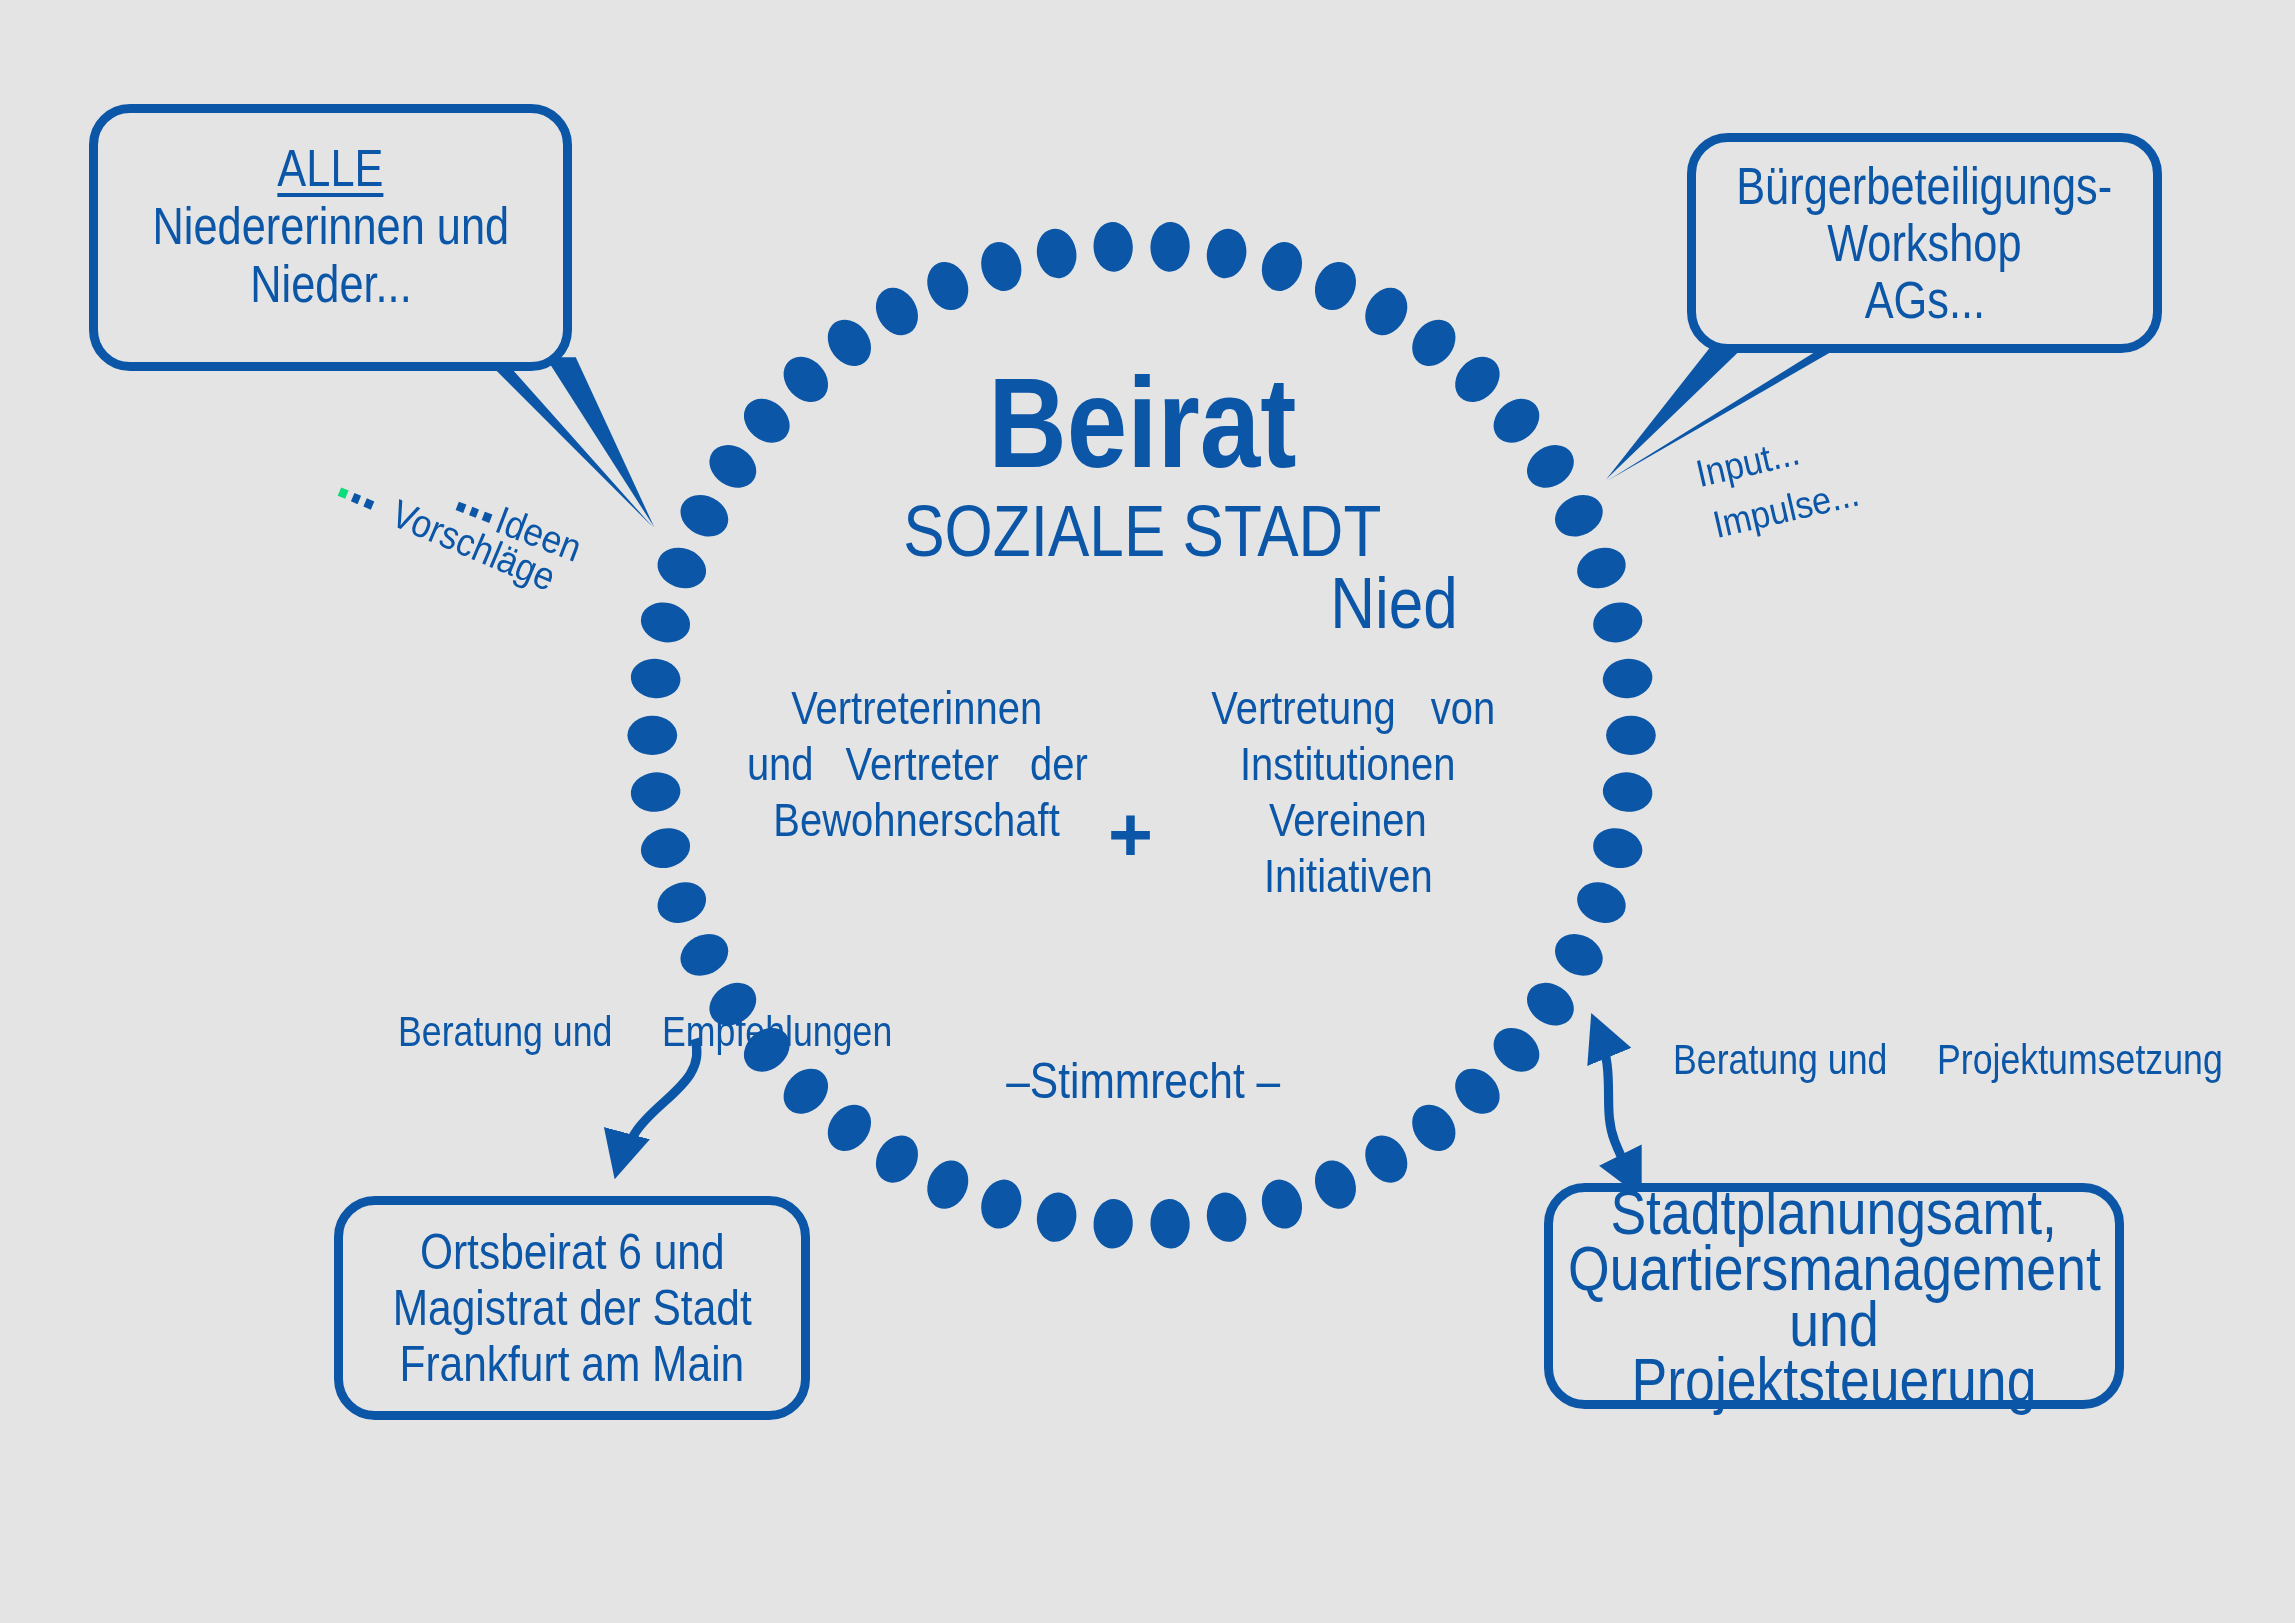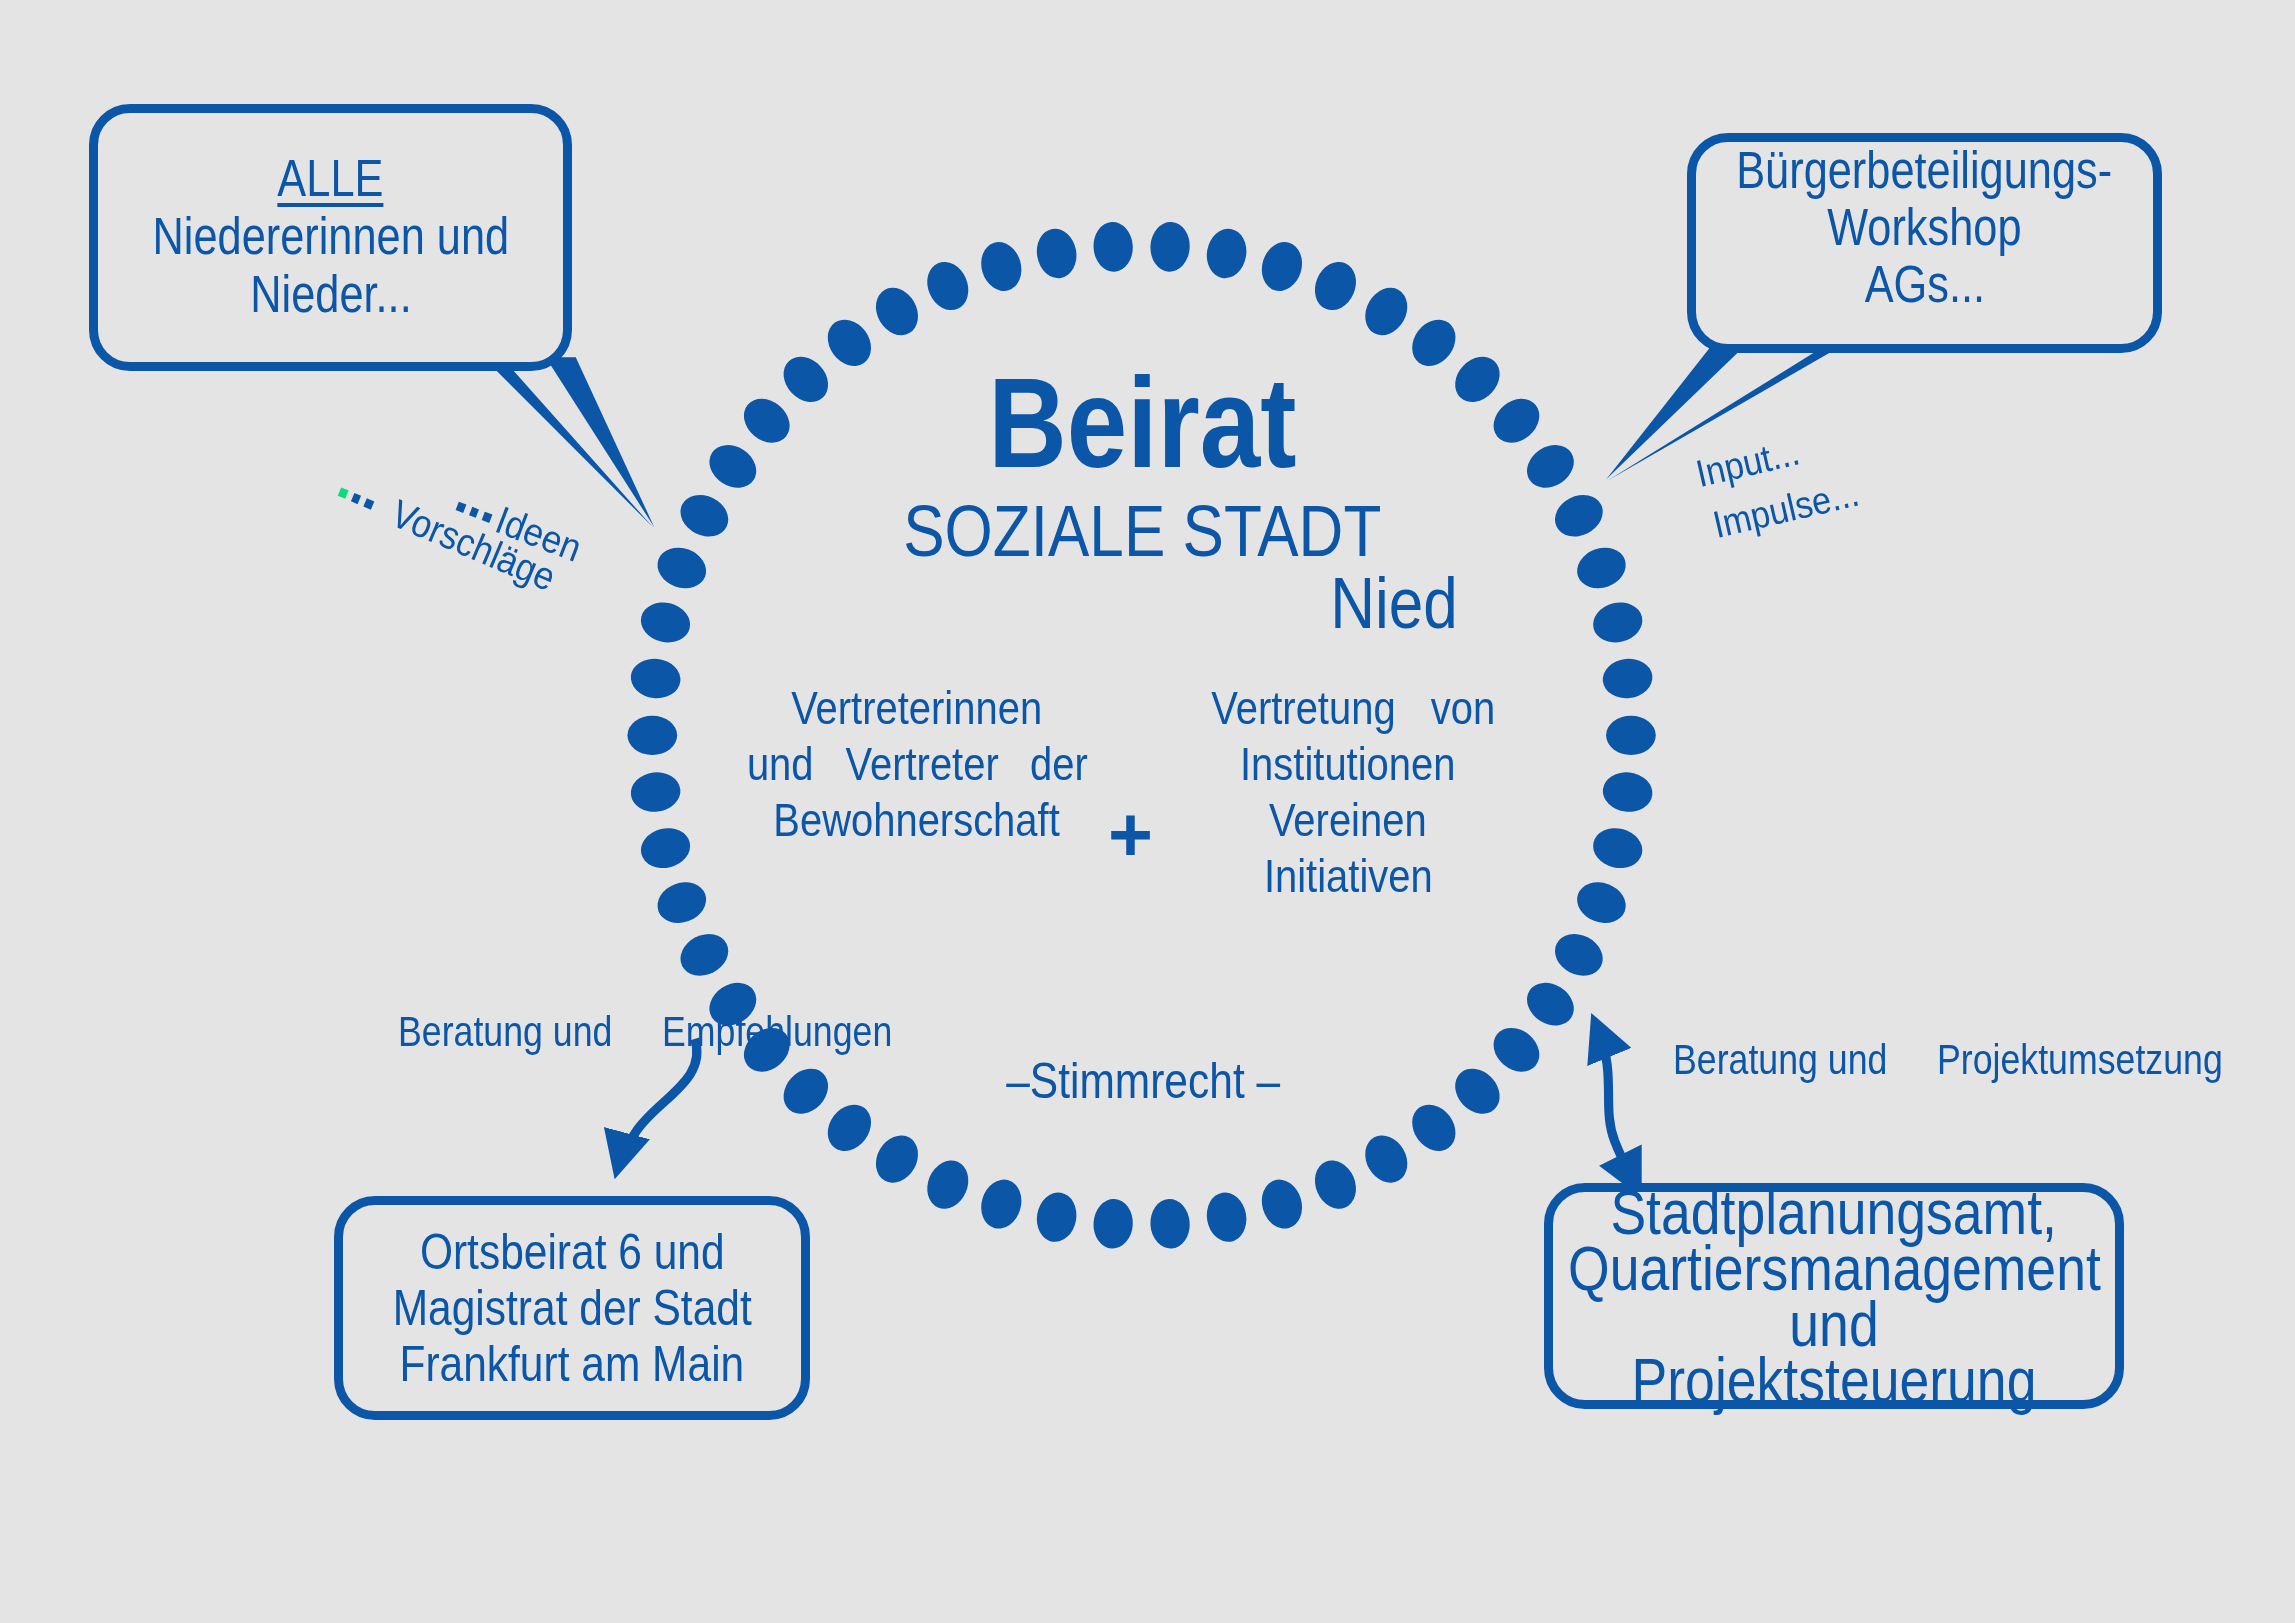--- a/index.html
+++ b/index.html
@@ -26,22 +26,22 @@
 
   
   .bubble{
     border:9.8px solid var(--blue);
     border-radius:41px;
     background:var(--bg);
     box-sizing:border-box;
     display:flex;flex-direction:column;align-items:center;
     text-align:center;
   }
-  #tl-bubble{left:89px;top:104px;width:483px;height:267px;justify-content:flex-start;padding-top:37px;font-size:51px;line-height:58px;}
-  #tr-bubble{left:1687px;top:133px;width:475px;height:220px;font-size:51px;line-height:57px;}
+  #tl-bubble{left:89px;top:104px;width:483px;height:267px;justify-content:flex-start;padding-top:27px;font-size:51px;line-height:58px;}
+  #tr-bubble{left:1687px;top:133px;width:475px;height:220px;justify-content:center;font-size:51px;line-height:57px;}
   #bl-box{left:334px;top:1196px;width:476px;height:224px;justify-content:center;font-size:50px;line-height:56px;}
   #br-box{left:1544px;top:1183px;width:580px;height:226px;justify-content:center;font-size:63px;line-height:56px;}
   .u{text-decoration:underline;text-decoration-thickness:3.9px;text-underline-offset:6.5px;}
 
   
   #title{left:815px;top:357px;width:654px;text-align:center;font-size:128px;font-weight:bold;line-height:131px;}
   #subtitle{left:782px;top:492px;width:720px;text-align:center;font-size:73px;line-height:77px;text-decoration:underline;}
   #subtitle2{left:815px;top:564px;width:654px;text-align:right;font-size:73px;line-height:77px;}
 
   .col{width:366px;text-align:center;font-size:47px;line-height:56px;}

